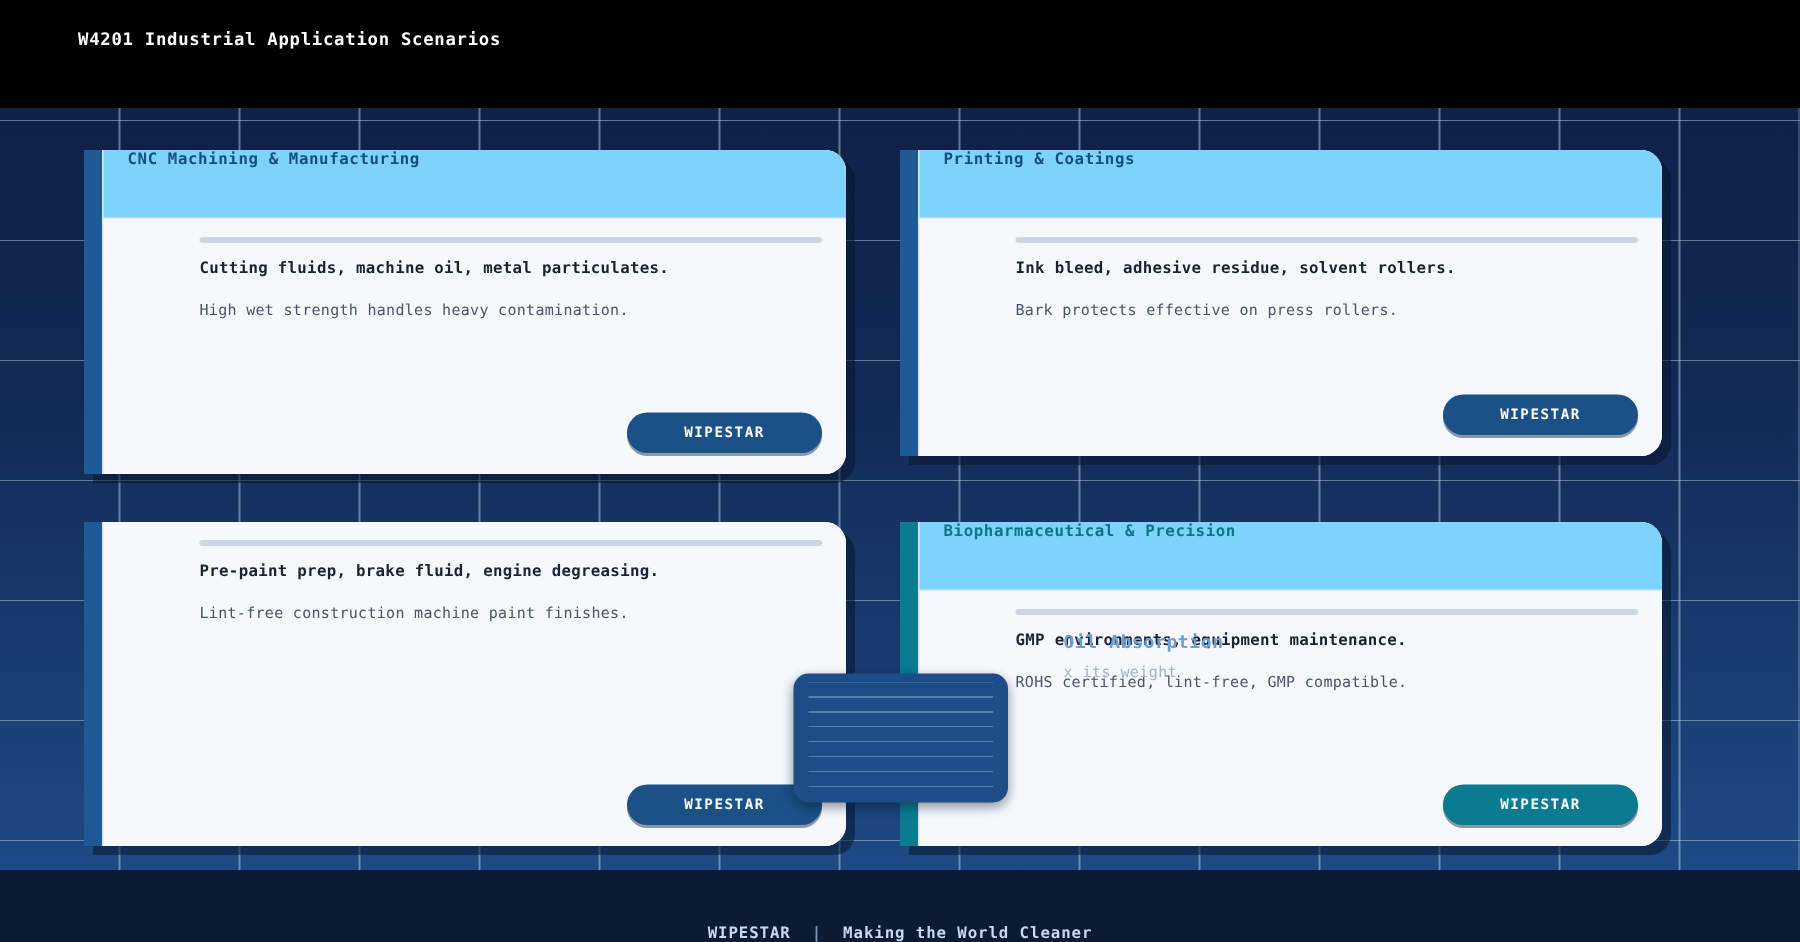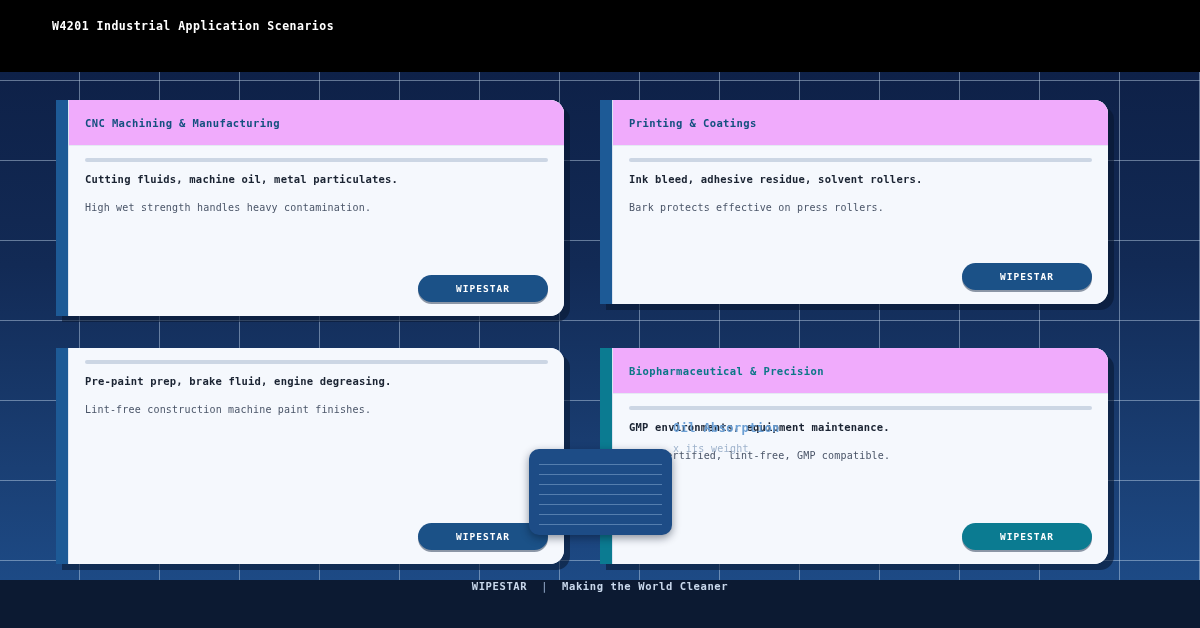--- a/index.html
+++ b/index.html
@@ -85,36 +85,37 @@
   .card-inner {
     flex:1 1 auto;
     position:relative;
     display:flex;
     flex-direction:column;
     border-left:1px solid #dbe4f0;
     background:#f5f8fd;
   }
   .card-head {
     height:46px;
-    display:flex; align-items:center;
+    display:flex; align-items:flex-start;
     padding:0 16px;
     border-bottom:1px solid #e4eaf3;
-    background:#f0abfc;
+    background:#7dd3fc;
   }
   .card-title {
     font-size:10.5px; font-weight:bold;
     letter-spacing:0.4px;
     color:#14507f;
     white-space:nowrap;
   }
   .card.teal .card-title { color:#0c7687; }
   .card-body {
     position:relative;
     flex:1 1 auto;
-    padding:12px 16px 0 16px;
+    padding:12px 16px 0 28px;
+    margin-left:36px;
   }
   .divider {
     height:4px; width:100%;
     background:#ccd6e4;
     border-radius:2px;
     margin-bottom:11px;
   }
   .line-primary {
     font-size:10.5px; font-weight:bold;
     color:#1a2332;
@@ -183,21 +184,21 @@
       rgba(0,0,0,0) 9px,
       rgba(160,195,230,0.42) 9px,
       rgba(160,195,230,0.42) 10px);
   }
 
   
   .footer {
     position:absolute; left:0; bottom:0;
     width:1200px; height:48px;
     background:#0c1a32;
-    display:flex; align-items:flex-start; justify-content:center;
+    display:flex; align-items:flex-end; justify-content:center;
     z-index:6;
   }
   .footer-text {
     font-size:10.5px; font-weight:bold;
     color:#c9d8ec;
     letter-spacing:0.6px;
     white-space:nowrap;
   }
   .footer-sep { margin:0 14px; color:#7f94b3; font-weight:bold; }
 </style>

